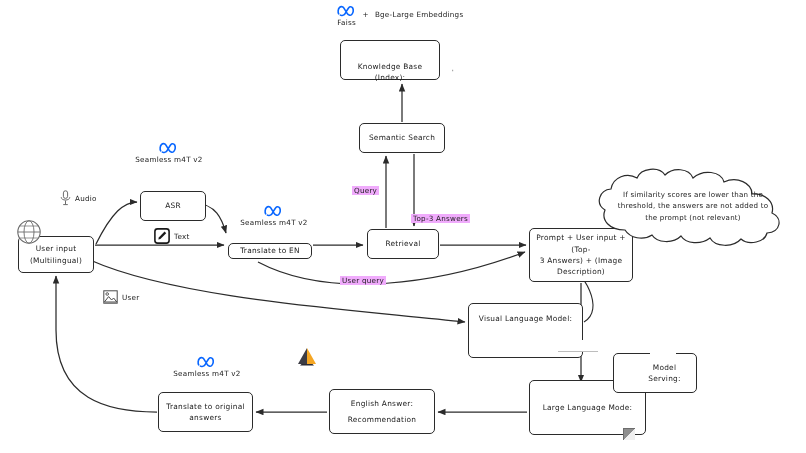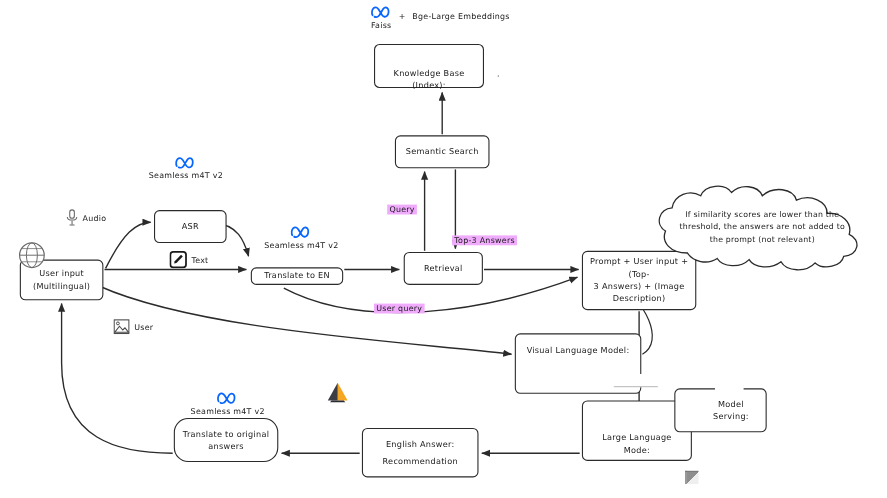--- a/index.html
+++ b/index.html
@@ -155,39 +155,39 @@
       <span>3 Answers) + (Image</span>
       <span>Description)</span>
     </span>
   </div>
 
   <div class="node" style="left:468px;top:303px;width:115px;height:55px;align-items:flex-start;padding-top:9px;">
     <span>Visual Language Model:</span>
   </div>
   <div class="white-patch" style="left:558px;top:340px;width:40px;height:11px;border-bottom:1px solid #bdbdbd;"></div>
 
-  <div class="node" style="left:529px;top:364px;width:100px;height:55px;align-items:flex-end;">
+  <div class="node" style="left:529px;top:380px;width:117px;height:55px;">
     <span>Large Language Mode:</span>
   </div>
   <div class="corner-fold" style="left:623px;top:428px;"></div>
 
   <div class="node" style="left:613px;top:353px;width:84px;height:40px;padding-left:24px;">
     <span>Model Serving:</span>
   </div>
   <div class="white-patch" style="left:650px;top:350px;width:26px;height:6px;"></div>
 
   <div class="node" style="left:329px;top:389px;width:106px;height:45px;">
     <span>
       <span>English Answer:</span>
       <span style="height:5px;"></span>
       <span>Recommendation</span>
     </span>
   </div>
 
-  <div class="node" style="left:158px;top:380px;width:95px;height:40px;border-radius:13px;">
+  <div class="node" style="left:158px;top:392px;width:95px;height:40px;">
     <span>
       <span>Translate to original</span>
       <span>answers</span>
     </span>
   </div>
 
   <div class="cloud" style="left:589px;top:166px;width:208px;height:82px;">
     <svg viewBox="0 0 208 82" preserveAspectRatio="none">
       <path d="M36,64 C20,64 12,54 16,44 C6,38 10,24 22,23 C24,11 38,6 48,12
                C52,2 70,0 76,9 C84,1 100,2 104,12 C114,3 132,5 135,16

